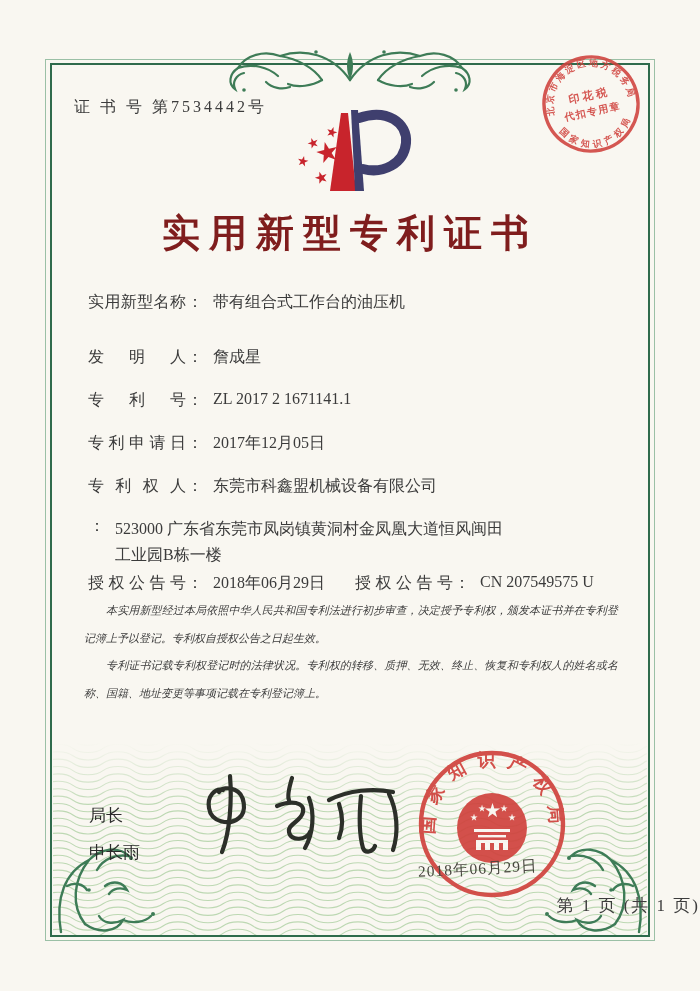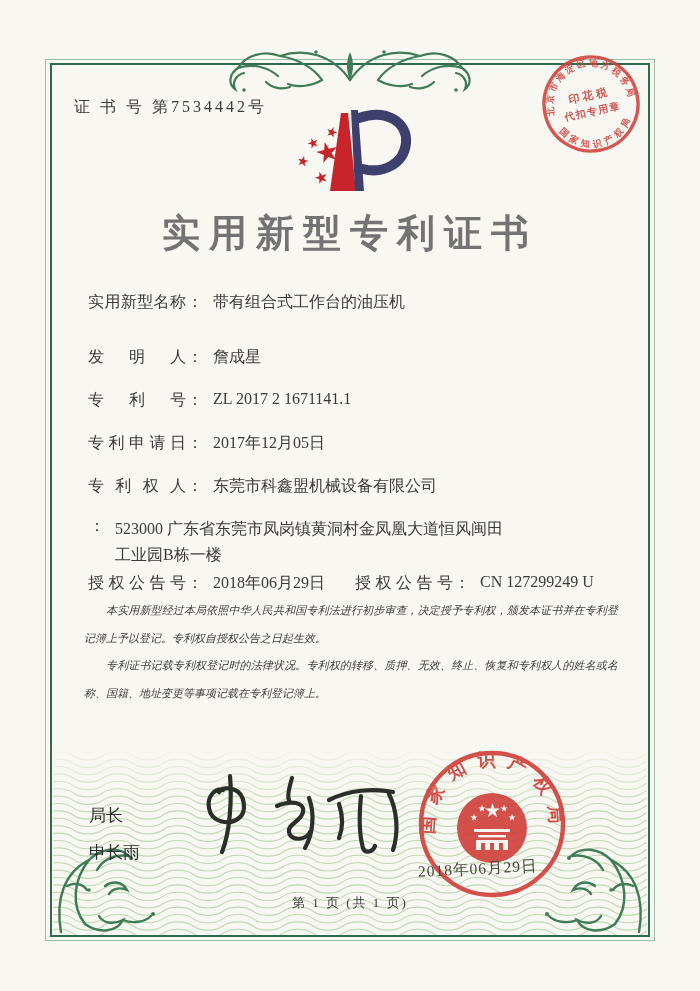--- a/index.html
+++ b/index.html
@@ -21,38 +21,38 @@
     background:linear-gradient(to bottom,#f9f7f1 8%,rgba(249,247,241,0) 100%);}
   
   .orn-top{position:absolute; left:220px; top:38px;}
   .fl-left{position:absolute; left:53px; top:826px;}
   .fl-right{position:absolute; right:53px; top:826px; transform:scaleX(-1);}
   
   .certno{position:absolute; left:74px; top:97px; font-size:16px; letter-spacing:3px; color:#3c3c3c;}
   .logo{position:absolute; left:275px; top:98px;}
   .tax-stamp{position:absolute; left:533px; top:46px; transform:rotate(-12deg); opacity:.88;}
   .title{position:absolute; left:0; top:208px; width:100%; text-align:center;
-    font-size:38px; font-weight:bold; letter-spacing:9px; color:#737373;}
+    font-size:38px; font-weight:bold; letter-spacing:9px; color:#7f1d1d;}
   
   .row{position:absolute; left:88px; display:flex; font-size:16px; color:#3b3b3b; white-space:nowrap;}
   .lbl{display:inline-block; width:98px; text-align:justify; text-align-last:justify;}
   .col{margin:0 2px 0 1px;}
   .val{margin-left:8px;}
   .addr-val{margin-left:8px; width:450px; white-space:normal; line-height:26px;}
   .lbl2{display:inline-block; width:98px; margin-left:30px; text-align:justify; text-align-last:justify;}
   
   .body-text{position:absolute; left:84px; top:597px; width:534px;
     font-size:11px; line-height:27.5px; text-align:justify; color:#3d3d3d; font-style:italic;}
   .body-text p{margin:0; text-indent:2em;}
   
   .sig-block{position:absolute; left:89px; top:797px; font-size:17px; color:#2b2b2b; line-height:37px;}
   .signature{position:absolute; left:195px; top:758px;}
   .office-seal{position:absolute; left:412px; top:744px; opacity:.92;}
-  .footer{position:absolute; left:0; top:894px; width:100%; text-align:center;
-    font-size:13px; letter-spacing:2px; color:#3c3c3c;}
+  .footer{position:absolute; left:0; top:894px; width:100%; text-align:right;
+    font-size:17px; letter-spacing:2px; color:#3c3c3c;}
   .seal-red{fill:#d0423d;}
 </style>
 </head>
 <body>
 
 <div class="page">
 
   <div class="band">
     <svg id="waves" width="594" height="198" viewBox="0 0 594 198">
         <path d="M-10 4 c7 -5.5 23 -5.5 30 0 c7 5.5 23 5.5 30 0 c7 -5.5 23 -5.5 30 0 c7 5.5 23 5.5 30 0 c7 -5.5 23 -5.5 30 0 c7 5.5 23 5.5 30 0 c7 -5.5 23 -5.5 30 0 c7 5.5 23 5.5 30 0 c7 -5.5 23 -5.5 30 0 c7 5.5 23 5.5 30 0 c7 -5.5 23 -5.5 30 0 c7 5.5 23 5.5 30 0 c7 -5.5 23 -5.5 30 0 c7 5.5 23 5.5 30 0 c7 -5.5 23 -5.5 30 0 c7 5.5 23 5.5 30 0 c7 -5.5 23 -5.5 30 0 c7 5.5 23 5.5 30 0 c7 -5.5 23 -5.5 30 0 c7 5.5 23 5.5 30 0 c7 -5.5 23 -5.5 30 0 c7 5.5 23 5.5 30 0" fill="none" stroke="#bdd8b3" stroke-width="1.1"></path>
@@ -201,21 +201,21 @@
   <div class="row" style="top:516px">
       <span class="col">：</span>
     <span class="addr-val"><span>523000 广东省东莞市凤岗镇黄洞村金凤凰大道恒风闽田</span><br><span>工业园B栋一楼</span></span>
   </div>
   <div class="row" style="top:573px">
     <span class="lbl">授权公告号</span>
       <span class="col">：</span>
     <span class="val">2018年06月29日</span>
     <span class="lbl2">授权公告号</span>
       <span class="col">：</span>
-    <span class="val">CN 127299249 U</span>
+    <span class="val">CN 207549575 U</span>
   </div>
 
   <div class="body-text">
     <p>本实用新型经过本局依照中华人民共和国专利法进行初步审查，决定授予专利权，颁发本证书并在专利登记簿上予以登记。专利权自授权公告之日起生效。</p>
     <p>专利证书记载专利权登记时的法律状况。专利权的转移、质押、无效、终止、恢复和专利权人的姓名或名称、国籍、地址变更等事项记载在专利登记簿上。</p>
   </div>
 
   <div class="sig-block">
     <div>局长</div>
     <div>申长雨</div>

